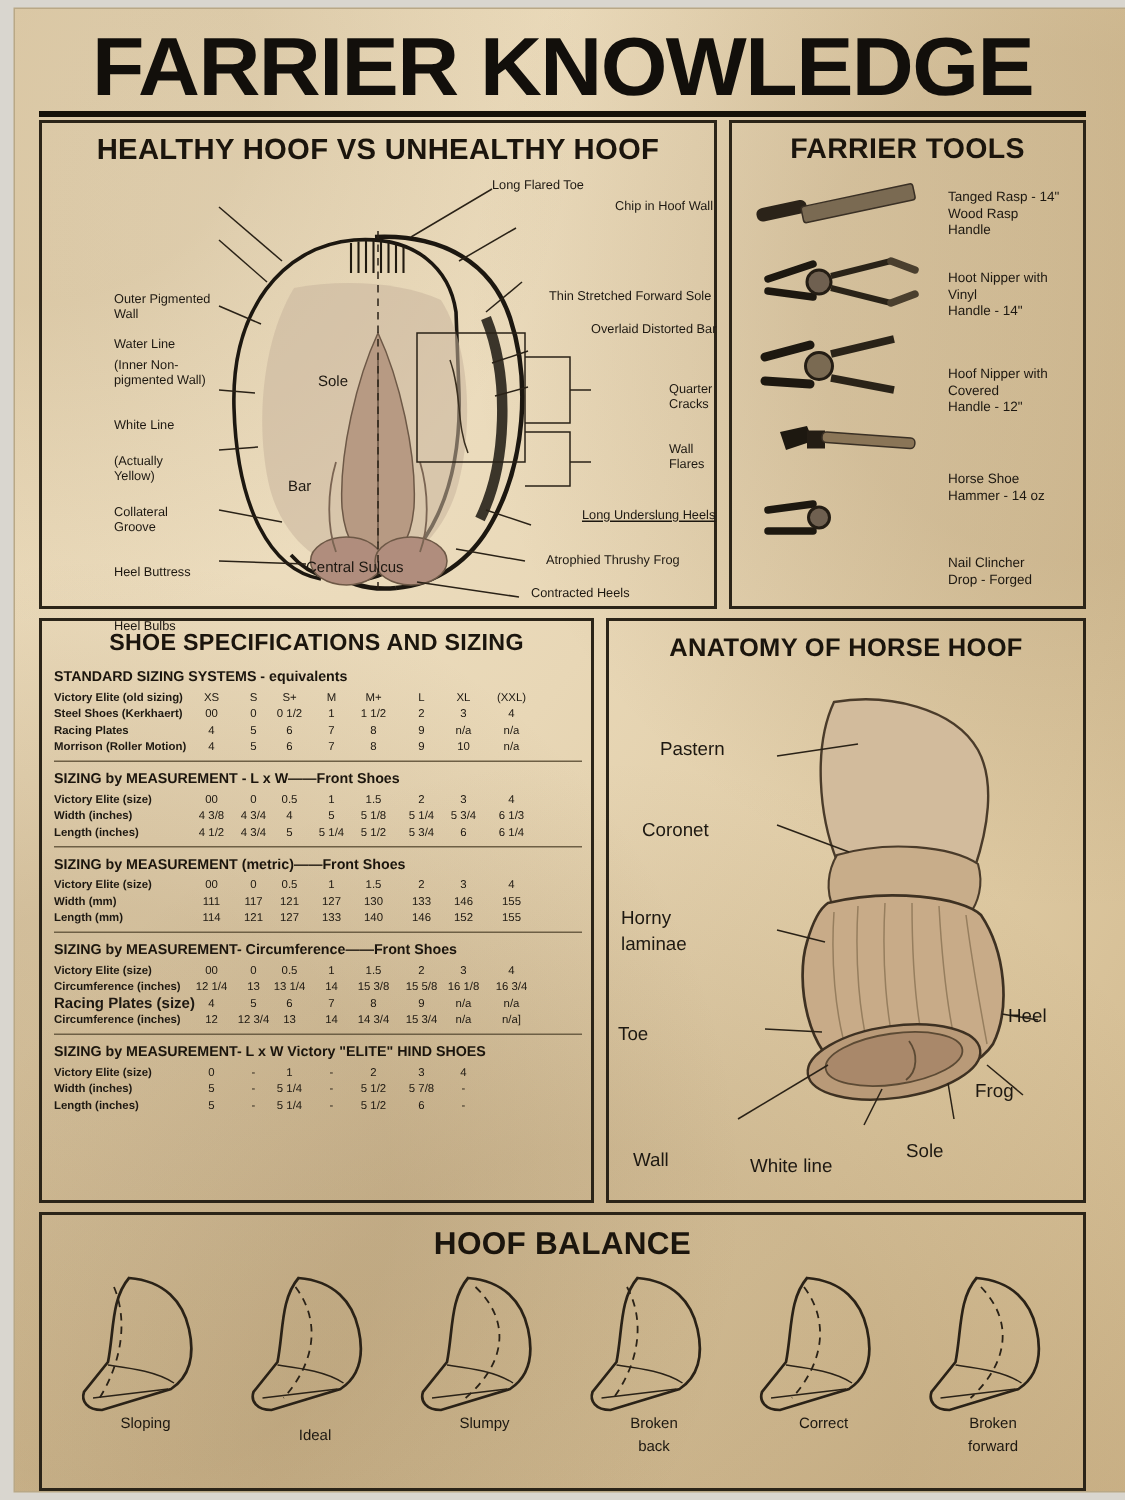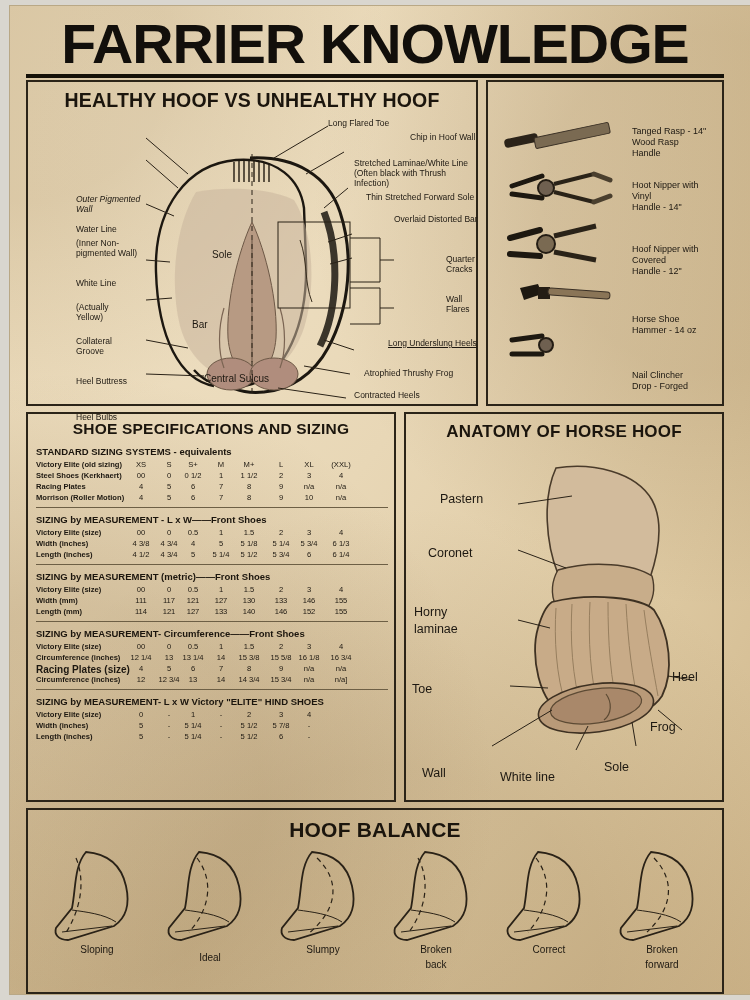--- a/index.html
+++ b/index.html
@@ -148,21 +148,21 @@
         <line x1="278" y1="62" x2="316" y2="40"></line>
         <line x1="296" y1="96" x2="320" y2="76"></line>
         <line x1="300" y1="130" x2="324" y2="122"></line>
         <line x1="302" y1="152" x2="324" y2="146"></line>
         <line x1="296" y1="228" x2="326" y2="238"></line>
         <line x1="276" y1="254" x2="322" y2="262"></line>
         <line x1="250" y1="276" x2="318" y2="286"></line>
       </g>
     </svg>
 
-    <div class="lbl" style="left:48px;top:112px;width:72px;font-style:italic;">Outer Pigmented
+    <div class="lbl" style="left:48px;top:112px;width:72px;">Outer Pigmented
 Wall</div>
     <div class="lbl" style="left:48px;top:142px;width:72px;">Water Line</div>
     <div class="lbl" style="left:48px;top:156px;width:72px;">(Inner Non-
 pigmented Wall)</div>
     <div class="lbl" style="left:48px;top:196px;width:60px;">White
 Line</div>
     <div class="lbl" style="left:48px;top:220px;width:60px;">(Actually
 Yellow)</div>
     <div class="lbl" style="left:48px;top:254px;width:66px;">Collateral
 Groove</div>
@@ -170,38 +170,36 @@
     <div class="lbl" style="left:48px;top:330px;width:50px;">Heel
 Bulbs</div>
 
     <div class="lbl big" style="left:184px;top:168px;">Sole</div>
     <div class="lbl big" style="left:164px;top:238px;">Bar</div>
     <div class="lbl big" style="left:176px;top:292px;">Central Sulcus</div>
 
     <div class="lbl" style="left:300px;top:36px;width:110px;">Long Flared Toe</div>
     <div class="lbl" style="left:382px;top:50px;width:66px;">Chip in
 Hoof Wall</div>
-    <div class="lbl" style="left:326px;top:76px;width:128px;">Stretched Laminae/White
-Line (Often black with
-Thrush Infection)</div>
     <div class="lbl" style="left:338px;top:110px;width:122px;">Thin Stretched Forward
 Sole</div>
     <div class="lbl" style="left:366px;top:132px;width:92px;">Overlaid Distorted
 Bar</div>
     <div class="lbl" style="left:418px;top:172px;width:48px;">Quarter
 Cracks</div>
     <div class="lbl" style="left:418px;top:212px;width:40px;">Wall
 Flares</div>
     <div class="lbl" style="left:360px;top:256px;width:96px;text-decoration:underline;">Long Underslung
 Heels</div>
     <div class="lbl" style="left:336px;top:286px;width:130px;">Atrophied Thrushy Frog</div>
     <div class="lbl" style="left:326px;top:308px;width:120px;">Contracted Heels</div>
   </div>
 
   <div class="panel" id="p2">
+    <div class="panel-title">FARRIER TOOLS</div>
 
     <svg width="130" height="278" style="position:absolute;left:10px;top:34px;">
 
       <g>
         <rect x="6" y="20" width="34" height="9" rx="4" transform="rotate(-12 23 24)" fill="#2b2319"></rect>
         <rect x="36" y="14" width="76" height="11" rx="2" transform="rotate(-12 74 19)" fill="#7a6a52" stroke="#3a3025"></rect>
       </g>
 
       <g transform="translate(0,52)">
         <path d="M14 18 L44 8 M14 26 L44 30" stroke="#1d1810" stroke-width="5" fill="none" stroke-linecap="round"></path>

